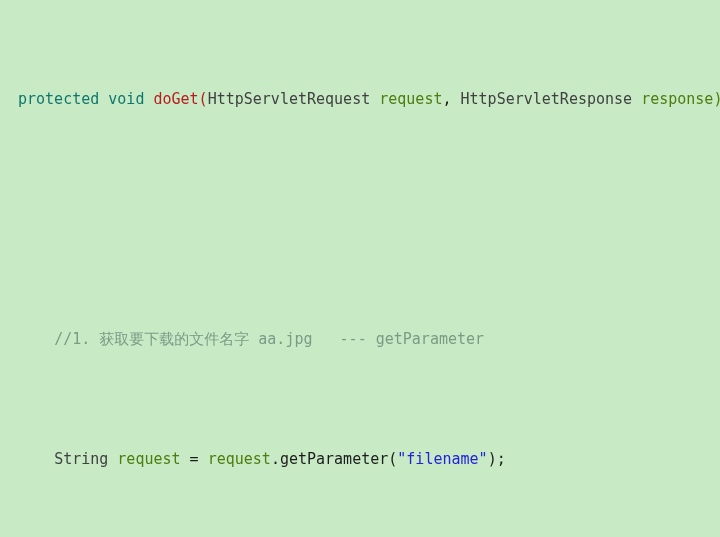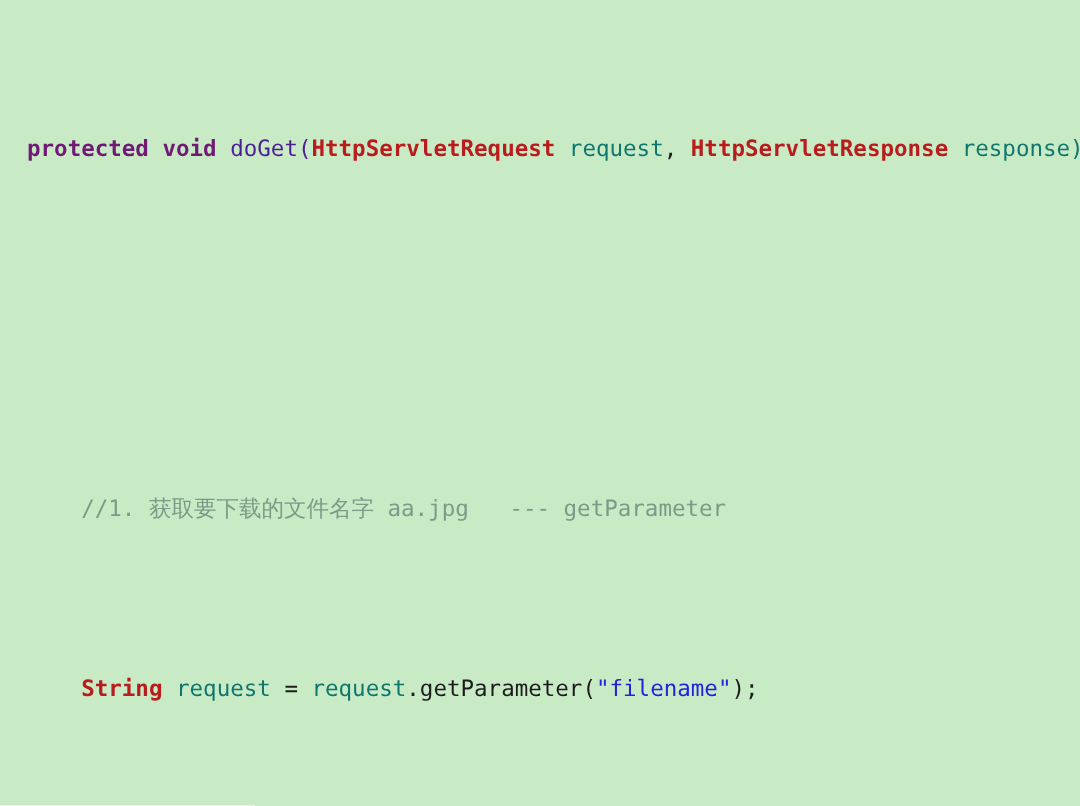--- a/index.html
+++ b/index.html
@@ -38,26 +38,26 @@
 
   .line {
     height: 24px;
     line-height: 24px;
     padding-left: 18px;
     white-space: pre;
     position: relative;
   }
 
   
-  .kw   { color: #701a75; font-weight: bold; }
+  .kw   { color: #0f766e; font-weight: normal; }
   .cmt  { color: #7b9b86; }
   .str  { color: #2222dd; }
-  .type { color: #b91c1c; font-weight: bold; }
-  .id   { color: #0f766e; }
-  .plain{ color: #4c1d95; }
+  .type { color: #404040; }
+  .id   { color: #4d7c0f; }
+  .plain{ color: #b91c1c; }
   .punc { color: #1c1c1c; }
   .mth  { color: #1c1c1c; }
 </style>
 </head>
 <body>
 
 <div id="editor">
   <div class="code-lines">
 
     

